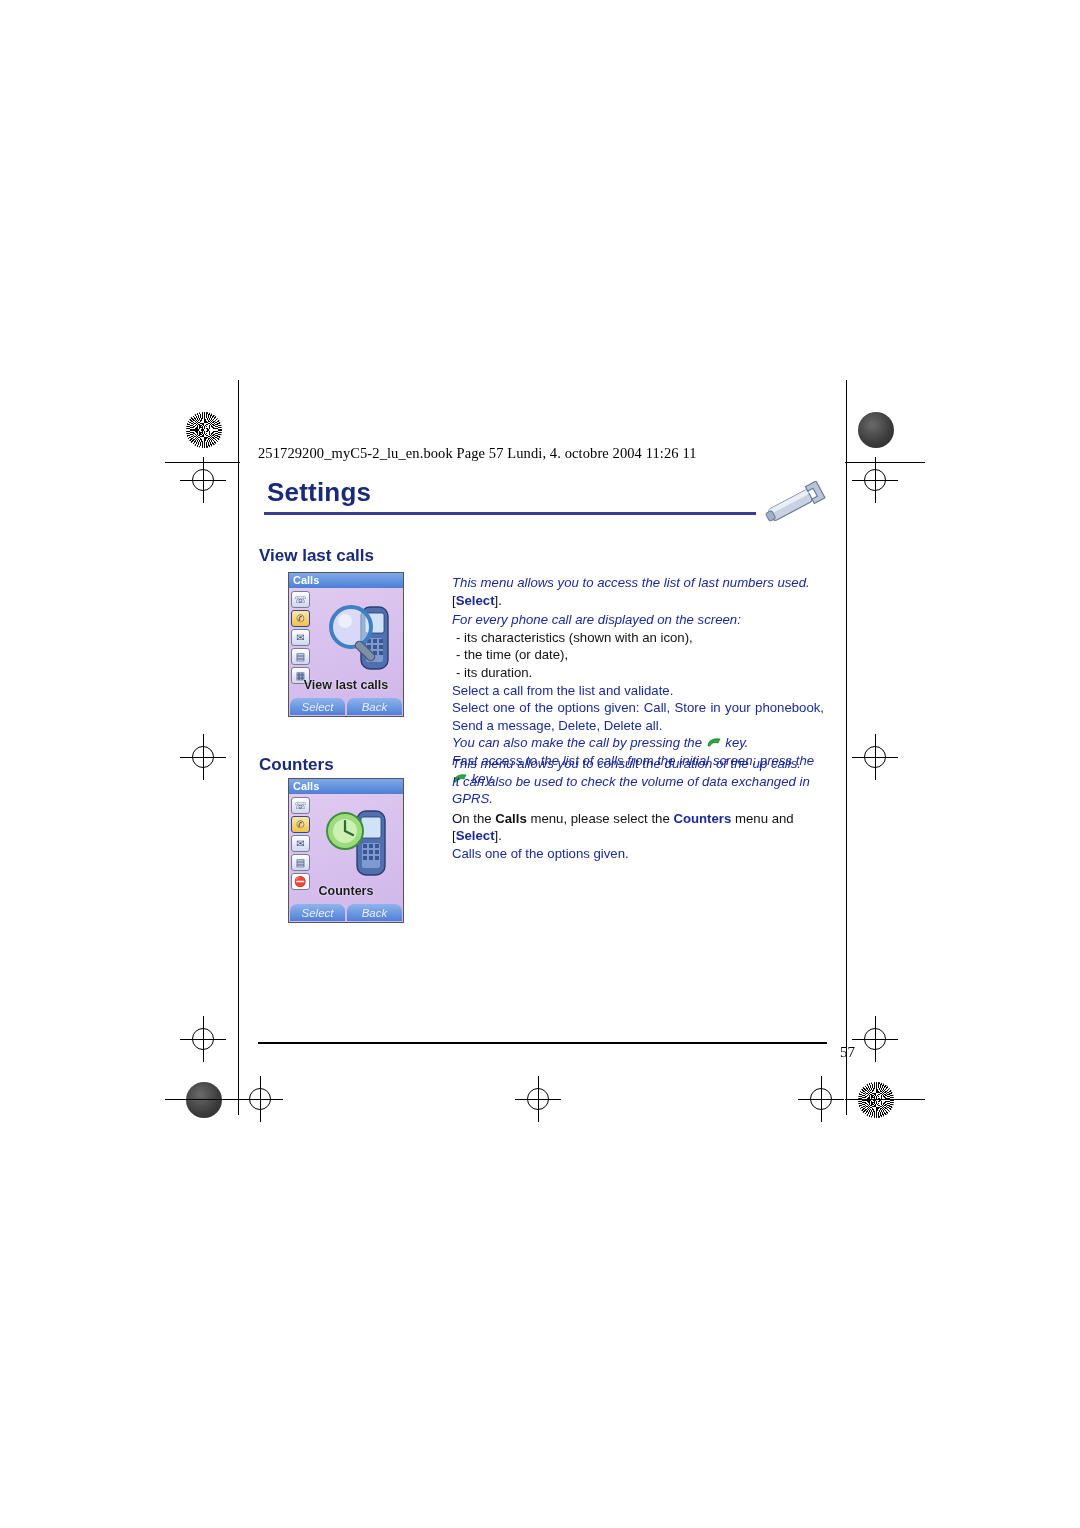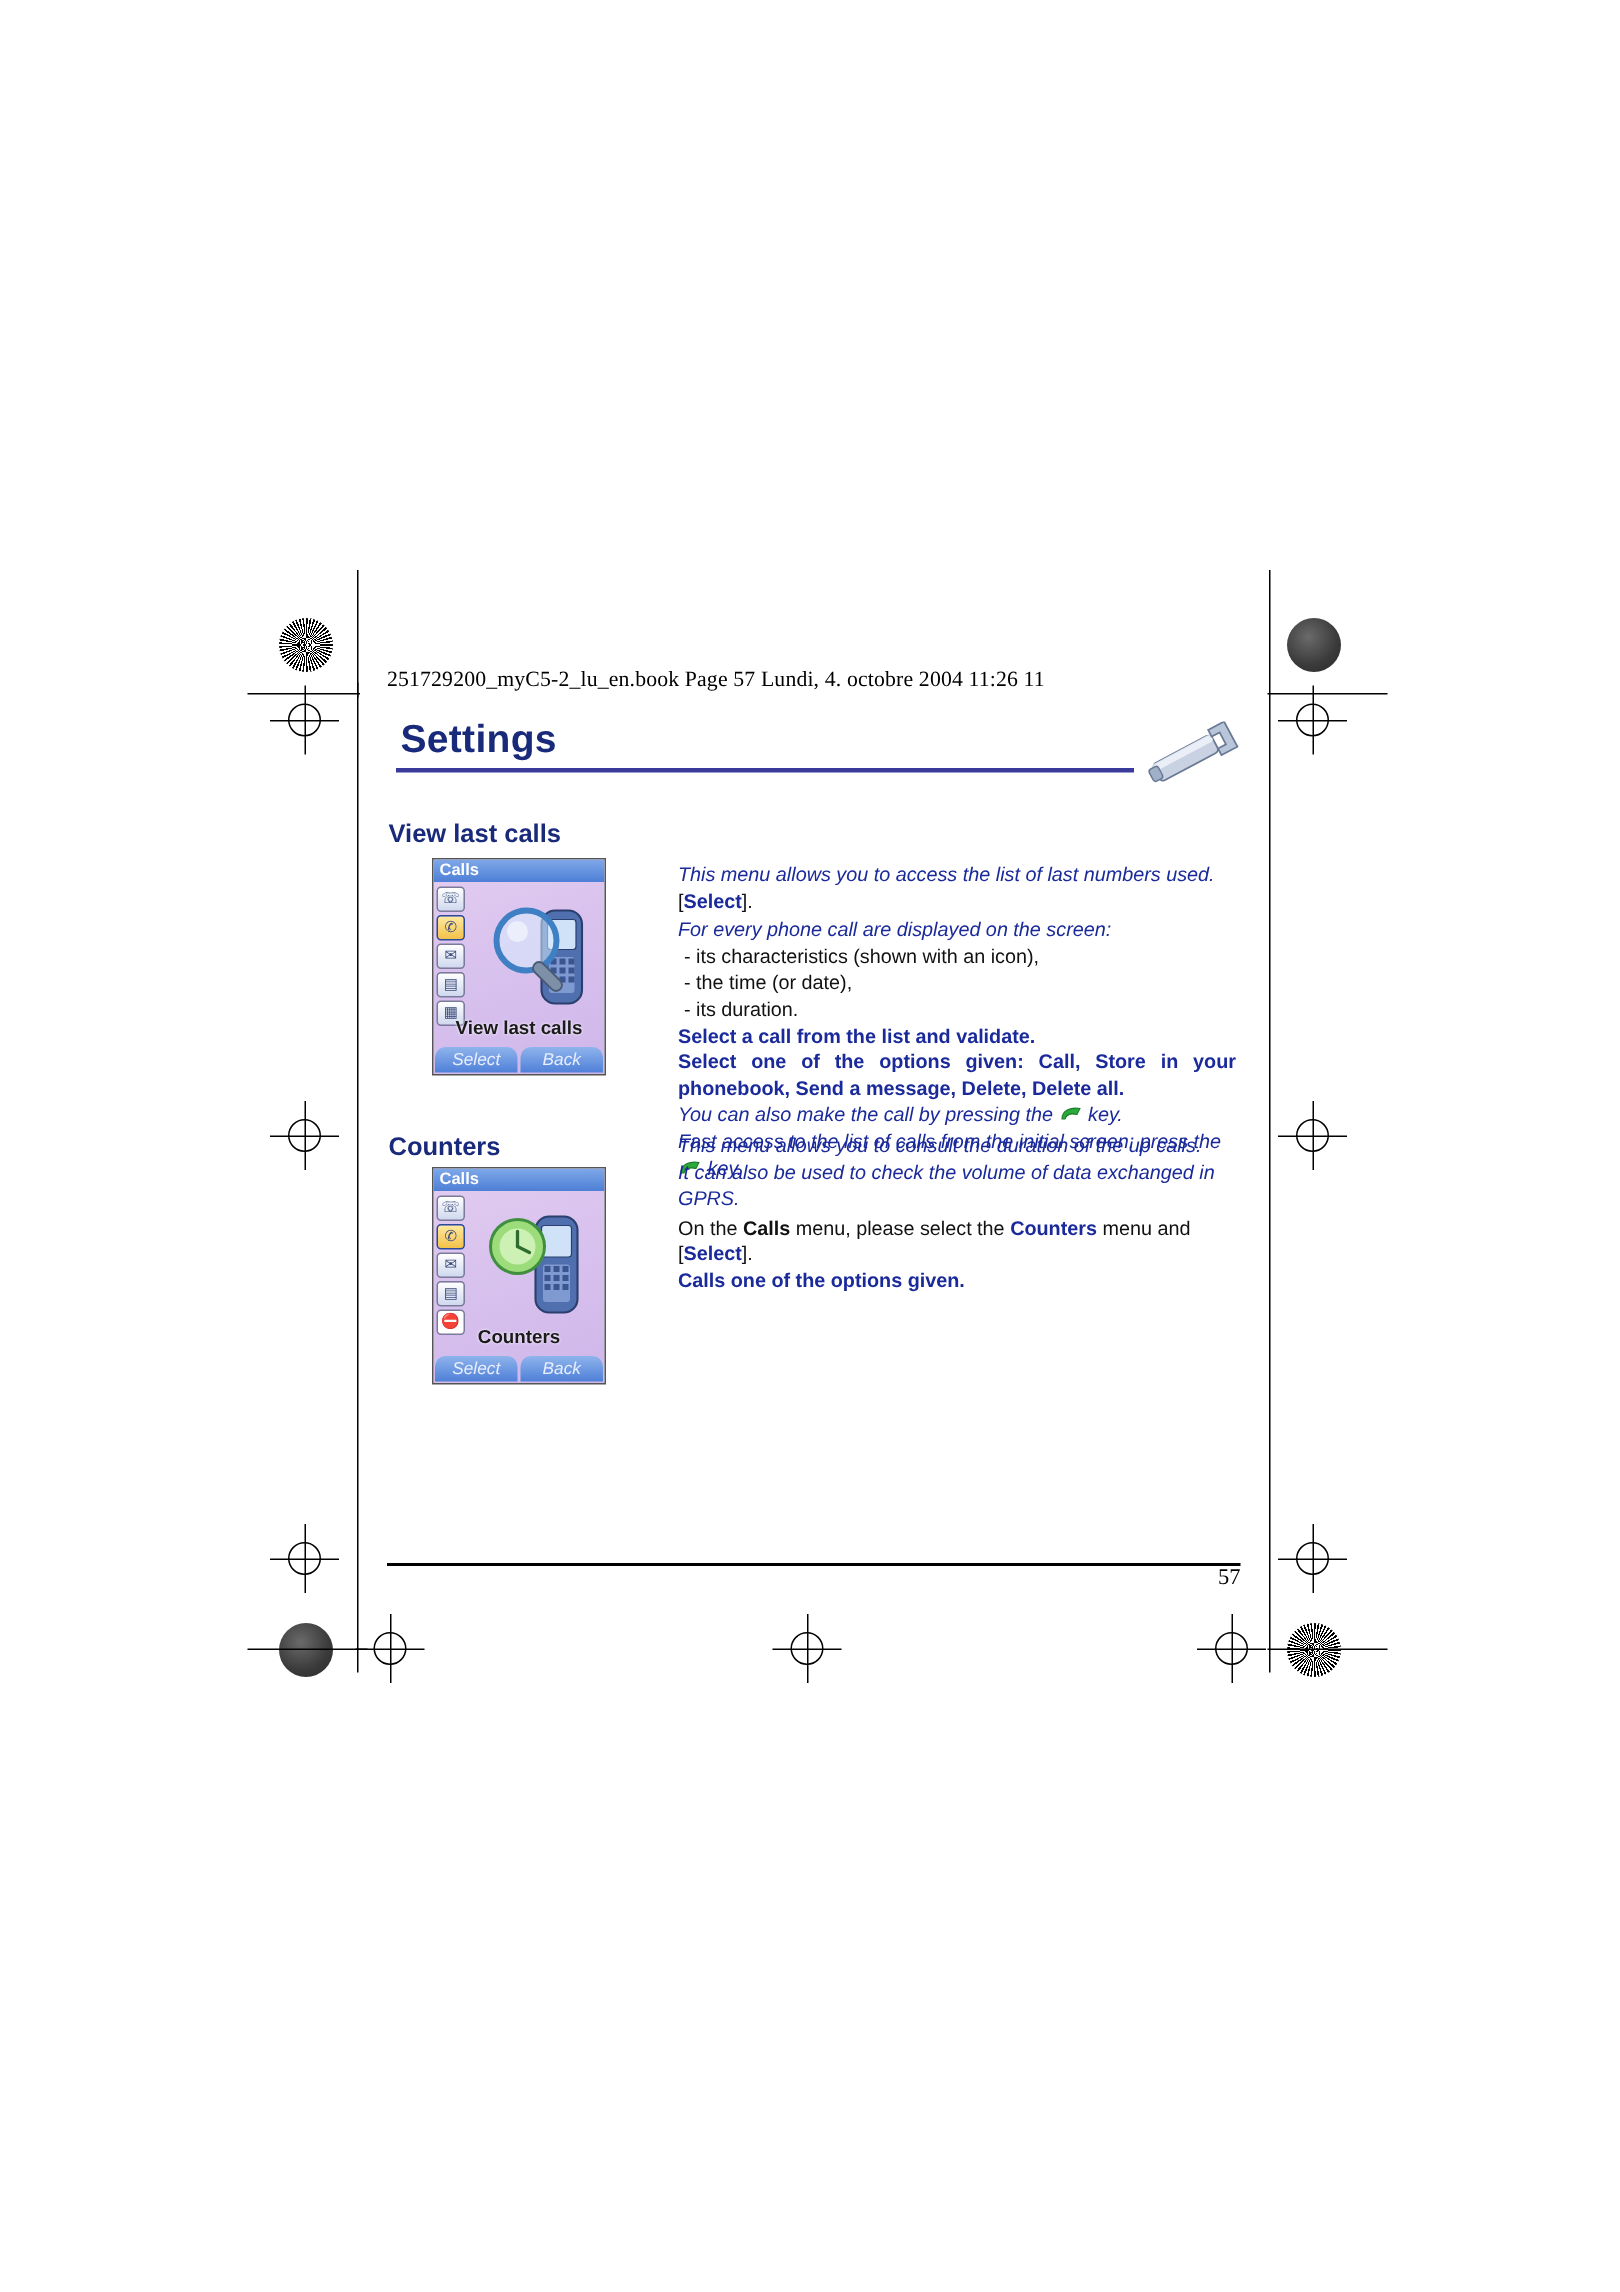--- a/index.html
+++ b/index.html
@@ -210,21 +210,20 @@
     color: #111;
     line-height: 17.6px;
   }
   .copy p { margin: 0; }
   .it-blue {
     font-style: italic;
     color: #1a2a9a;
   }
   .blue {
     color: #1a2a9a;
-    font-weight: bold;
   }
   .b { font-weight: bold; }
   .just { text-align: justify; }
   .just-all {
     text-align: justify;
     text-align-last: justify;
   }
 
   .block-1 { top: 574px; }
   .block-2 { top: 755px; }
@@ -245,21 +244,21 @@
   .footer-rule {
     position: absolute;
     left: 258px;
     top: 1042px;
     width: 569px;
     height: 2px;
     background: #000;
   }
   .page-no {
     position: absolute;
-    left: 812px;
+    left: 840px;
     top: 1044px;
     font-size: 15px;
     color: #000;
     font-family: "Liberation Serif", serif;
   }
 </style>
 </head>
 <body>
 
 <div class="cropline-v" style="left:238px; top:380px; height:85px;"></div>

